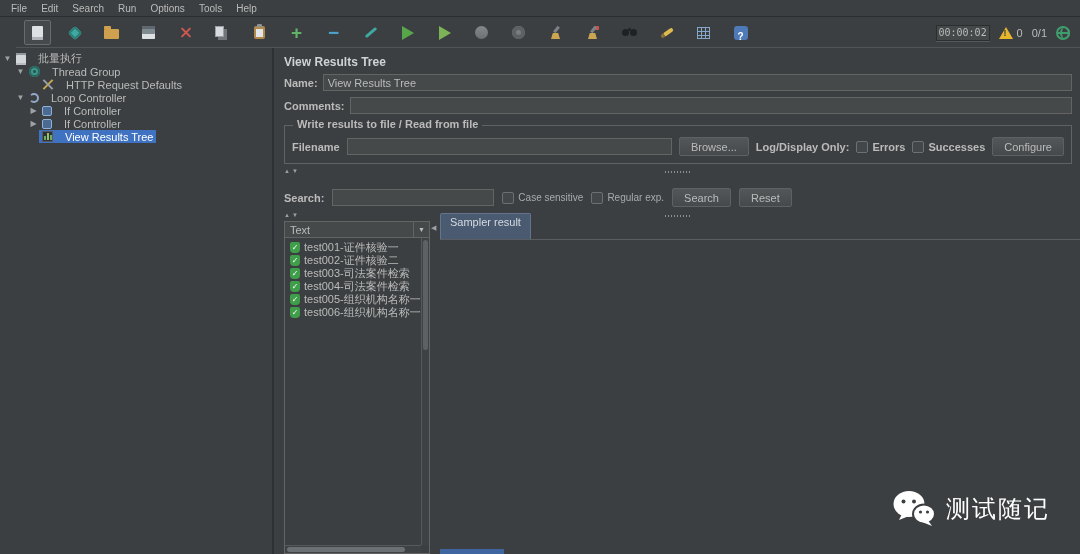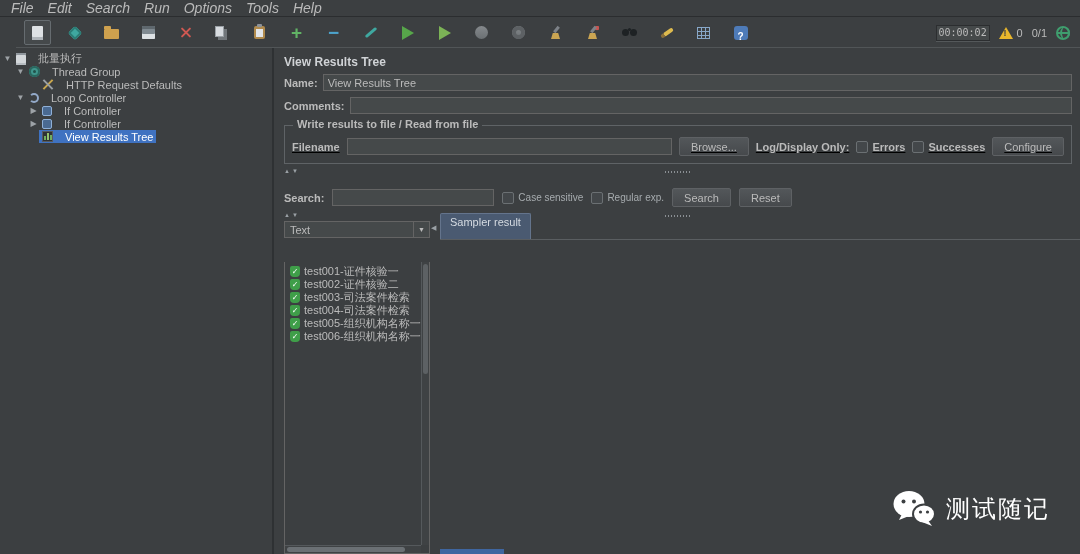--- a/index.html
+++ b/index.html
@@ -3,21 +3,21 @@
 <meta charset="utf-8">
 <style>
   * { box-sizing: border-box; }
   html,body { margin:0; padding:0; }
   body { font-family:"Liberation Sans","DejaVu Sans",sans-serif; }
   .app { position:relative; width:1080px; height:554px; background:#3c3f41; overflow:hidden; }
 
   
   .menubar { position:absolute; top:0; left:0; right:0; height:17px; display:flex; align-items:center;
              padding-left:4px; background:#3c3f41; border-bottom:1px solid #2b2d2f; }
-  .menu-item { padding:1px 7px; font-size:14px; color:#bbbbbb; cursor:default;font-style:italic; }
+  .menu-item { padding:1px 7px; font-size:10px; color:#bbbbbb; cursor:default; }
 
   
   .toolbar { position:absolute; top:18px; left:16px; right:0; height:30px; display:flex; align-items:center;
              padding-left:8px; background:#3c3f41; border-bottom:1px solid #515557; }
   .tb-btn { width:27px; height:25px; margin-right:10px; display:flex; align-items:center; justify-content:center;
             border:1px solid transparent; border-radius:2px; }
   .tb-btn.focused { border-color:#666c70; background:#45494b; }
   .ic { display:block; }
   .ic-doc { width:11px; height:14px; background:#dde1e4; border-radius:1px; box-shadow:inset 0 -3px 0 #aeb4b9; }
   .ic-templates { width:10px; height:10px; background:#3fa8a0; transform:rotate(45deg); border-radius:2px;
@@ -97,42 +97,42 @@
   .flabel { font-size:11px; font-weight:bold; color:#bbbbbb; white-space:nowrap; }
   input.text { flex:1; height:17px; background:#45494a; border:1px solid #646464; color:#bbbbbb;
                font-size:11px; padding:0 4px; font-family:"Liberation Sans","DejaVu Sans",sans-serif; }
   .btn { height:19px; background:linear-gradient(#53575a,#46494c); border:1px solid #5e6164; border-radius:2px;
          color:#bbbbbb; font-size:11px; padding:0 11px; white-space:nowrap;
          font-family:"Liberation Sans","DejaVu Sans",sans-serif; }
   .cb { display:flex; align-items:center; gap:4px; font-size:11px; color:#bbbbbb; white-space:nowrap; }
   .cb.bold { font-weight:bold; }
   .cb.dim { color:#a6abae; font-size:10px; }
   .cb .box { width:12px; height:12px; background:#43474a; border:1px solid #6b7073; border-radius:2px; flex:none; }
-  .groupbox { position:relative; margin:8px 8px 2px; border:1px solid #5f6366; padding:11px 7px 7px;text-decoration:underline; }
+  .groupbox { position:relative; margin:8px 8px 2px; border:1px solid #5f6366; padding:11px 7px 7px; }
   .gtitle { position:absolute; top:-8px; left:8px; background:#3c3f41; padding:0 4px; font-size:11px; font-weight:bold; color:#bbbbbb; }
   .grow { display:flex; align-items:center; gap:7px; }
 
   .vsplit { height:9px; position:relative; margin:1px 0; }
   .sarrows { position:absolute; left:8px; top:1px; font-size:6px; color:#9aa0a5; letter-spacing:2px; }
   .sarrows::before { content:"▲▼"; }
   .grip { position:absolute; left:50%; top:4px; width:26px; height:2px; margin-left:-13px;
           background:repeating-linear-gradient(90deg,#8a8f93 0 1px,transparent 1px 3px); }
 
   .search-row .text { flex:none; width:162px; }
   .search-row { gap:8px;margin-top:11px; }
 
   
   .results { flex:1; min-height:0; display:flex; margin-left:8px; }
   .res-left { width:146px; flex:none; display:flex; flex-direction:column;justify-content:space-between; }
   .combo { height:17px; display:flex; align-items:center; background:#45494a; border:1px solid #646464; color:#bbbbbb; font-size:11px; }
   .combo-text { flex:1; padding-left:5px; }
   .combo-arrow { width:16px; align-self:stretch; display:flex; align-items:center; justify-content:center;
                  border-left:1px solid #646464; font-size:7px; color:#bbbbbb; }
   .combo-arrow::before { content:"▼"; }
-  .list { flex:1; border:1px solid #646464; border-top:none; position:relative; overflow:hidden; padding-top:3px;margin-top:24px; }
+  .list { flex:1; border:1px solid #646464; border-top:none; position:relative; overflow:hidden; padding-top:3px; }
   .rrow { height:13px; display:flex; align-items:center; gap:4px; padding-left:5px; font-size:11px; color:#bbbbbb;
           white-space:nowrap; overflow:hidden; }
   .i-shield { width:10px; height:11px; background:#3f9e49; border-radius:2px 2px 4px 4px; color:#fff;
               font-size:8px; line-height:11px; text-align:center; flex:none; }
   .i-shield::before { content:"✓"; }
   .vtrack { position:absolute; right:0; top:0; bottom:8px; width:8px; background:#3f4244; border-left:1px solid #55595c; }
   .vthumb { position:absolute; top:2px; right:1px; width:5px; height:110px; background:#5d6164; border-radius:3px; display:block; }
   .htrack { position:absolute; left:0; right:8px; bottom:0; height:8px; background:#3f4244; border-top:1px solid #55595c; }
   .hthumb { display:block; height:5px; margin:1px 2px; width:118px; background:#6b7074; border-radius:3px; }
   .res-div { width:10px; flex:none; position:relative; }

